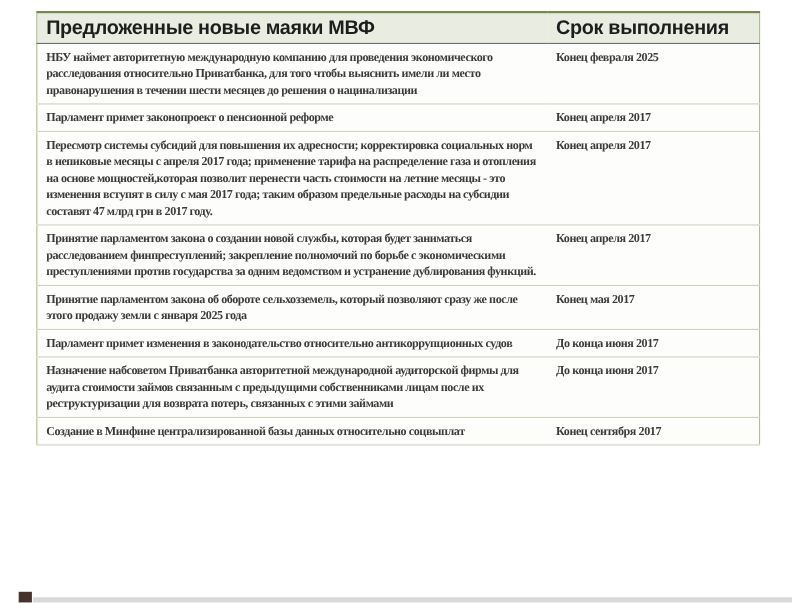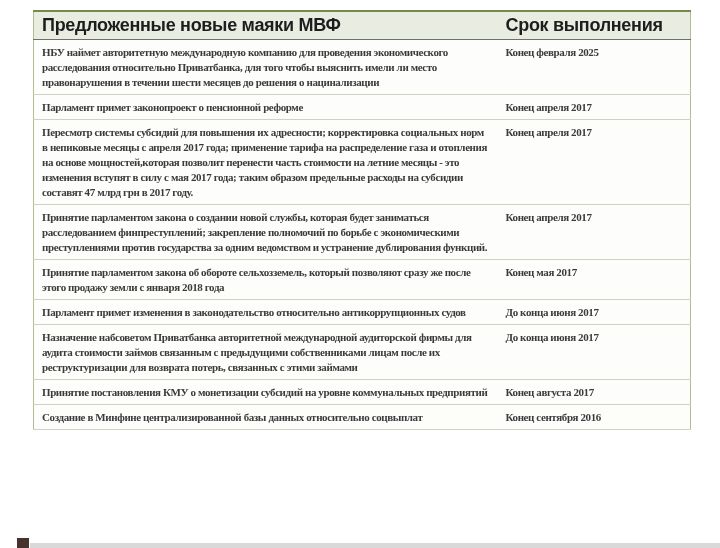--- a/index.html
+++ b/index.html
@@ -100,38 +100,34 @@
       </tr>
       <tr>
         <td class="milestone">Пересмотр системы субсидий для повышения их адресности; корректировка социальных норм в непиковые месяцы с апреля 2017 года; применение тарифа на распределение газа и отопления на основе мощностей,которая позволит перенести часть стоимости на летние месяцы - это изменения вступят в силу с мая 2017 года; таким образом предельные расходы на субсидии составят 47 млрд грн в 2017 году.</td>
         <td class="deadline">Конец апреля 2017</td>
       </tr>
       <tr>
         <td class="milestone">Принятие парламентом закона о создании новой службы, которая будет заниматься расследованием финпреступлений; закрепление полномочий по борьбе с экономическими преступлениями против государства за одним ведомством и устранение дублирования функций.</td>
         <td class="deadline">Конец апреля 2017</td>
       </tr>
       <tr>
-        <td class="milestone">Принятие парламентом закона об обороте сельхозземель, который позволяют сразу же после этого продажу земли с января 2018 года</td>
+        <td class="milestone">Принятие парламентом закона об обороте сельхозземель, который позволяют сразу же после этого продажу земли с января 2025 года</td>
         <td class="deadline">Конец мая 2017</td>
       </tr>
       <tr>
         <td class="milestone">Парламент примет изменения в законодательство относительно антикоррупционных судов</td>
         <td class="deadline">До конца июня 2017</td>
       </tr>
       <tr>
         <td class="milestone">Назначение набсоветом Приватбанка авторитетной международной аудиторской фирмы для аудита стоимости займов связанным с предыдущими собственниками лицам после их реструктуризации для возврата потерь, связанных с этими займами</td>
         <td class="deadline">До конца июня 2017</td>
       </tr>
       <tr>
-        <td class="milestone">Принятие постановления КМУ о монетизации субсидий на уровне коммунальных предприятий</td>
-        <td class="deadline">Конец августа 2017</td>
-      </tr>
-      <tr>
         <td class="milestone">Создание в Минфине централизированной базы данных относительно соцвыплат</td>
-        <td class="deadline">Конец сентября 2016</td>
+        <td class="deadline">Конец сентября 2017</td>
       </tr>
     </tbody>
   </table>
 
   <div class="bottom-strip"></div>
   <div class="corner-mark"></div>
 
 </div>
 
 </body></html>

